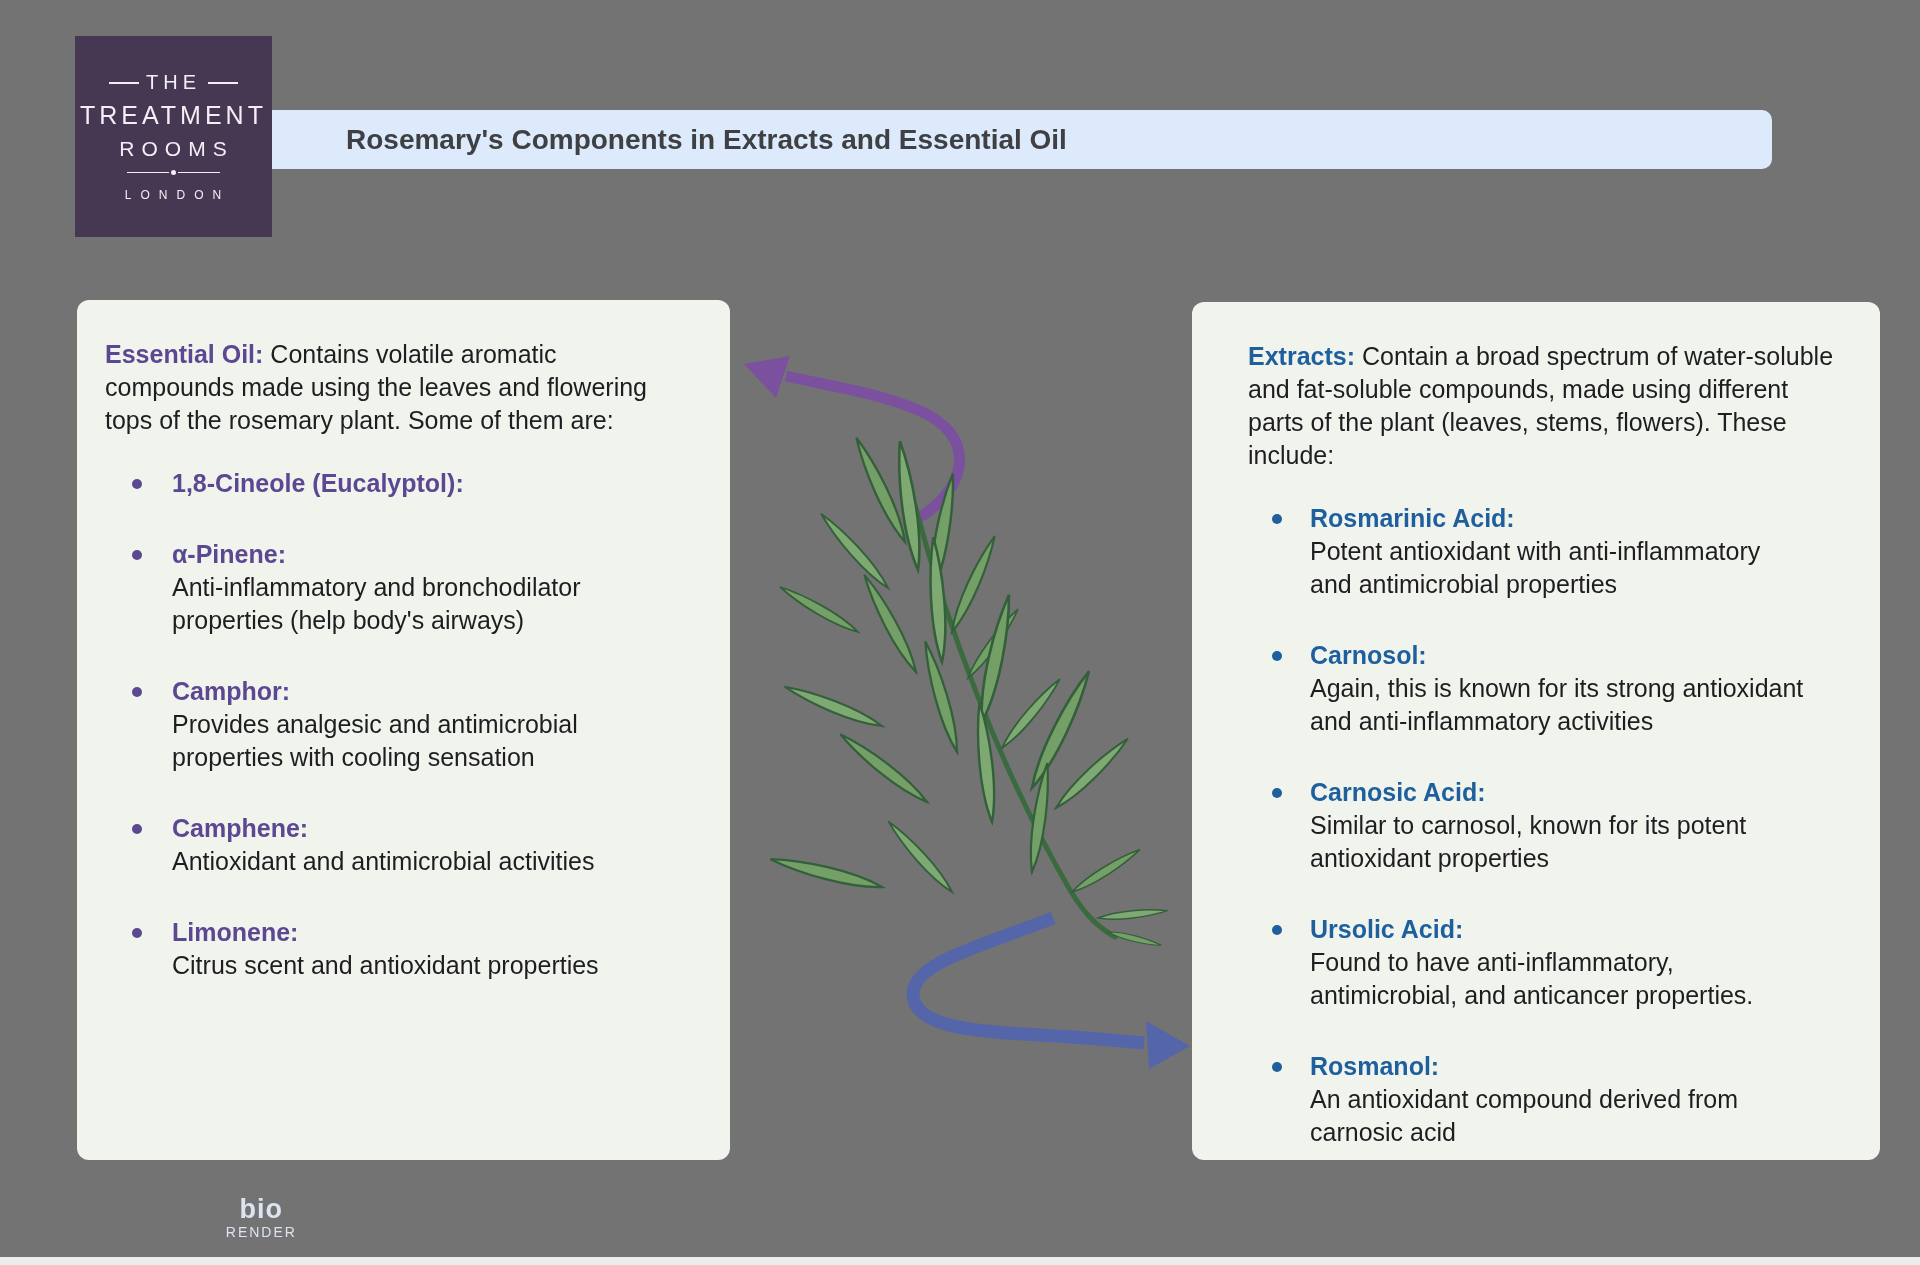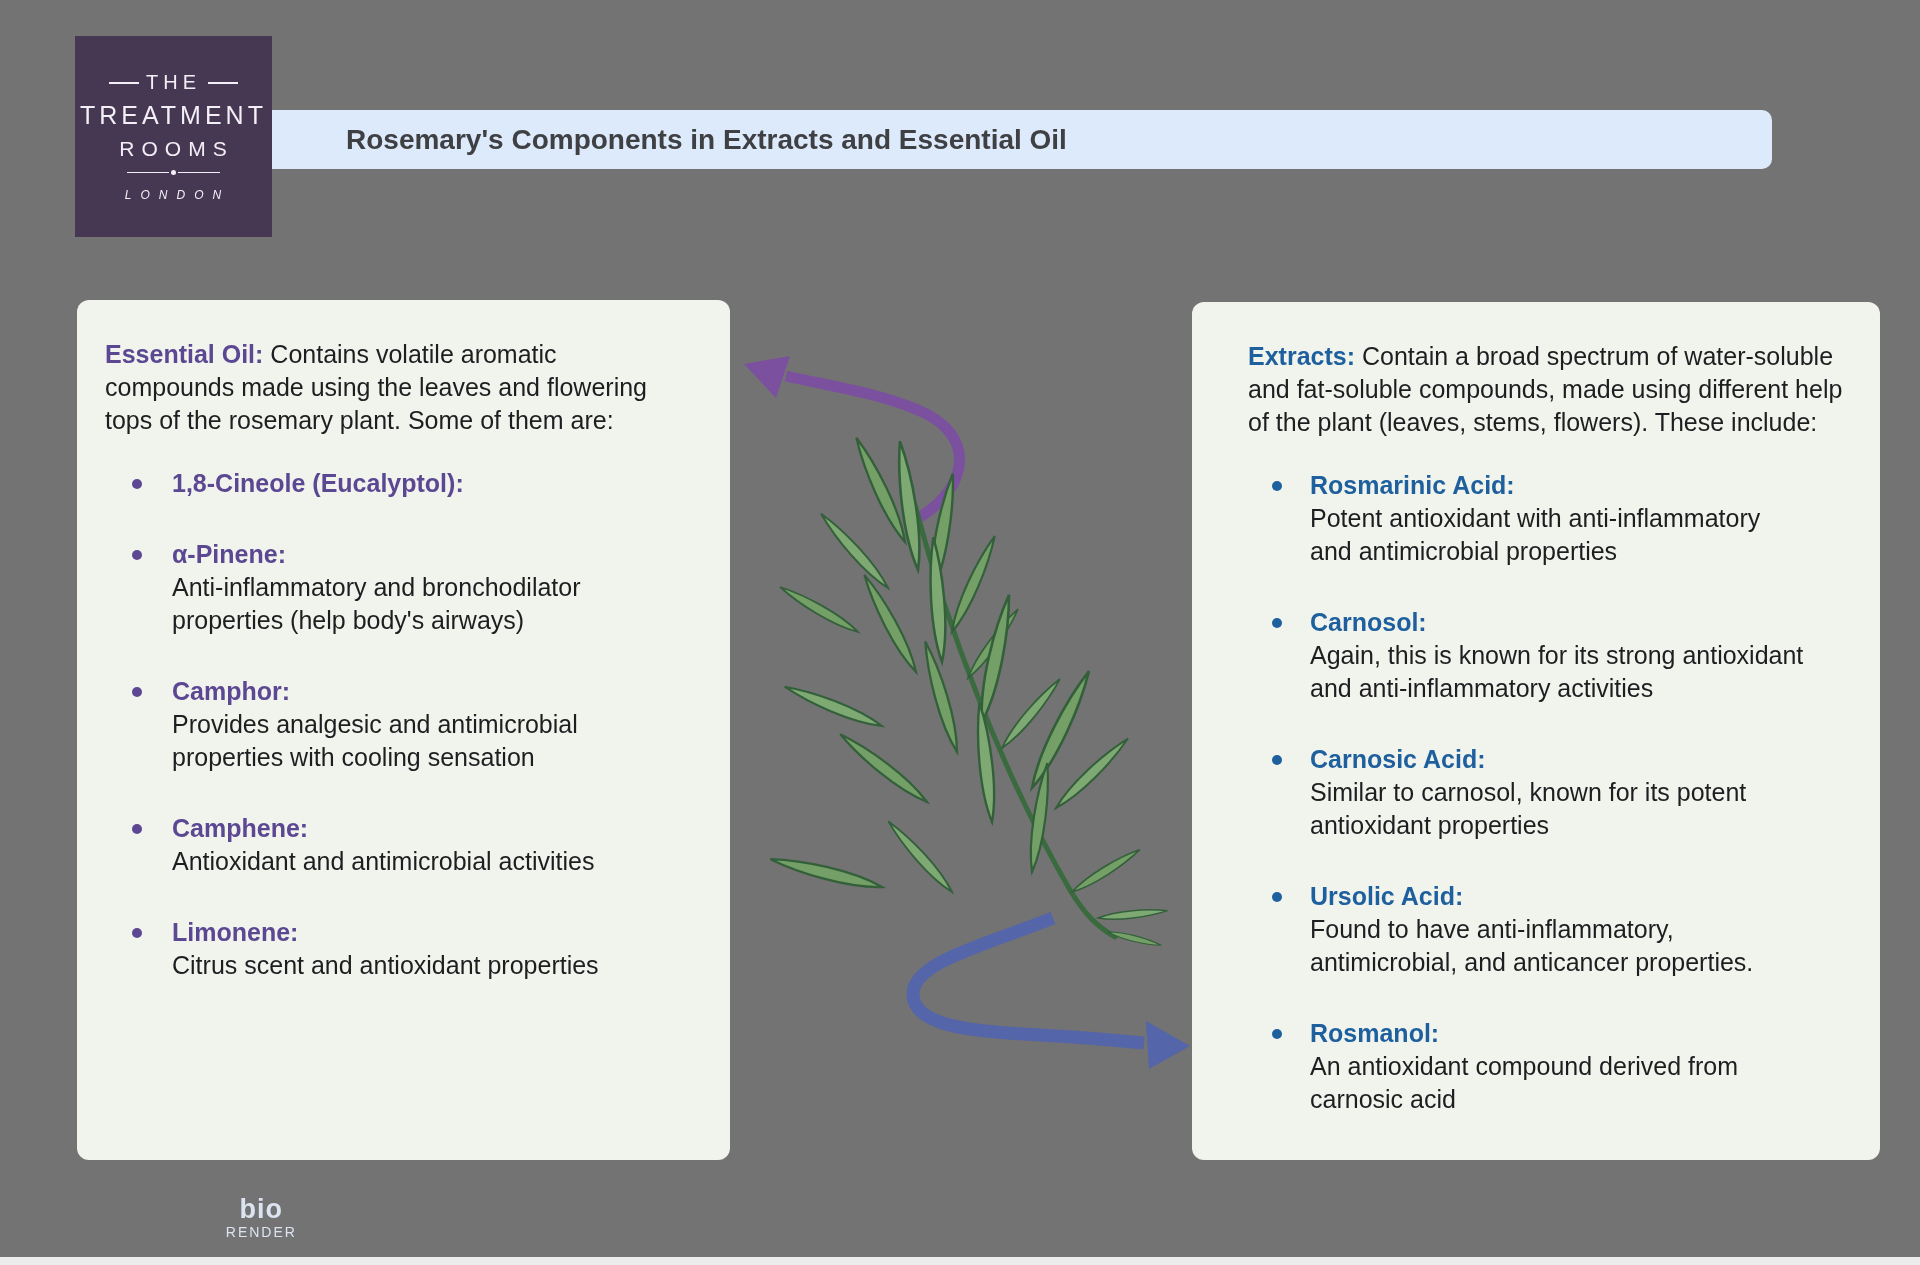--- a/index.html
+++ b/index.html
@@ -8,21 +8,21 @@
   
   .logo{position:absolute;left:75px;top:36px;width:197px;height:201px;background:#463853;
         color:#f3eff6;display:flex;flex-direction:column;align-items:center;justify-content:center;z-index:2;}
   .logo-row{display:flex;align-items:center;gap:7px;font-size:20px;letter-spacing:5px;}
   .dash{width:30px;height:2px;background:#f3eff6;}
   .logo-word2{font-size:25px;letter-spacing:4px;margin-top:7px;}
   .logo-word3{font-size:21px;letter-spacing:7px;margin-top:7px;padding-left:6px;}
   .logo-divider{display:flex;align-items:center;margin-top:9px;}
   .ldash{width:42px;height:1.5px;background:#f3eff6;}
   .ldiamond{width:5px;height:5px;background:#f3eff6;border-radius:50%;margin:0 2px;}
-  .logo-city{font-size:12px;letter-spacing:9px;margin-top:13px;padding-left:8px;font-style:italic;}
+  .logo-city{font-size:12px;letter-spacing:9px;margin-top:13px;padding-left:8px;}
 
   
   .header-bar{position:absolute;left:272px;top:110px;width:1500px;height:59px;background:#ddeafb;
               border-radius:0 10px 10px 0;display:flex;align-items:center;z-index:1;}
   .header-bar h1{margin:14px;padding-left:60px;font-size:28px;font-weight:bold;color:#3f4043;}
 
   
   .panel{position:absolute;background:#f1f3ed;border-radius:12px;color:#1e1e21;
          font-size:25px;line-height:33px;box-sizing:border-box;}
   .panel-left{left:77px;top:300px;width:653px;height:860px;padding:38px 30px 0 28px;}
@@ -110,21 +110,21 @@
         <span class="dot"></span>
         <div class="term">Limonene:</div>
         <div class="desc">Citrus scent and antioxidant properties</div>
       </li>
     </ul>
   </section>
 
   <section class="panel panel-right">
     <p class="intro">
       <span class="term">Extracts:</span>
-      <span>Contain a broad spectrum of water-soluble and fat-soluble compounds, made using different help of the plant (leaves, stems, flowers). These include:</span>
+      <span>Contain a broad spectrum of water-soluble and fat-soluble compounds, made using different parts of the plant (leaves, stems, flowers). These include:</span>
     </p>
     <ul class="list">
       <li>
         <span class="dot"></span>
         <div class="term">Rosmarinic Acid:</div>
         <div class="desc">Potent antioxidant with anti-inflammatory and antimicrobial properties</div>
       </li>
       <li>
         <span class="dot"></span>
         <div class="term">Carnosol:</div>

